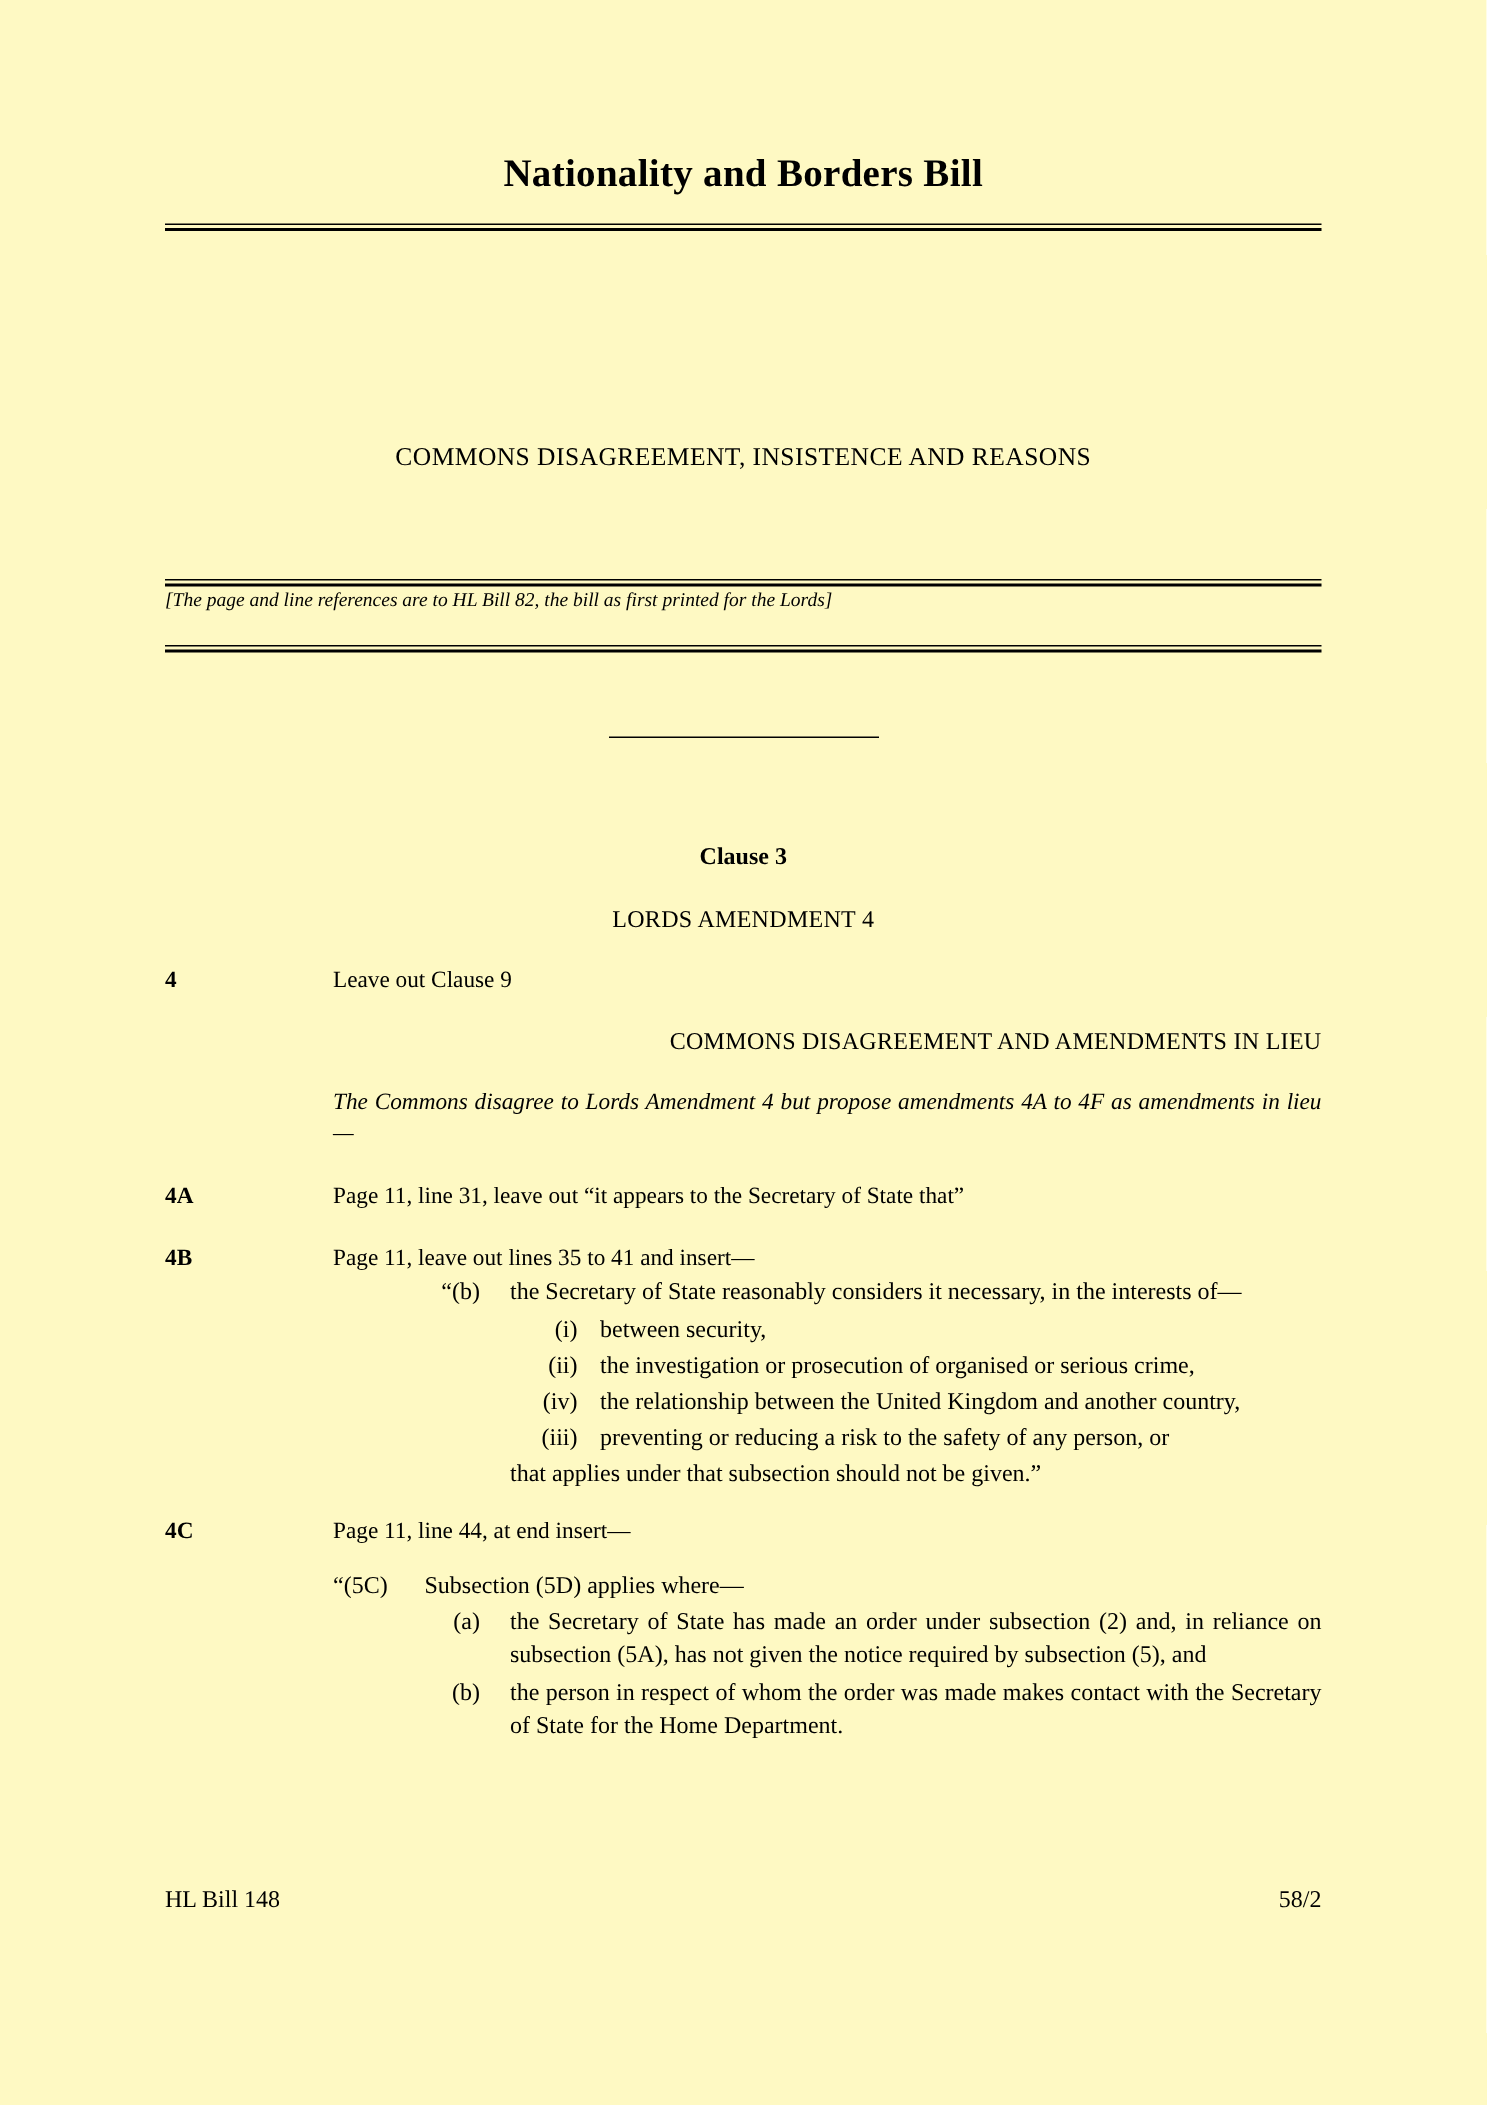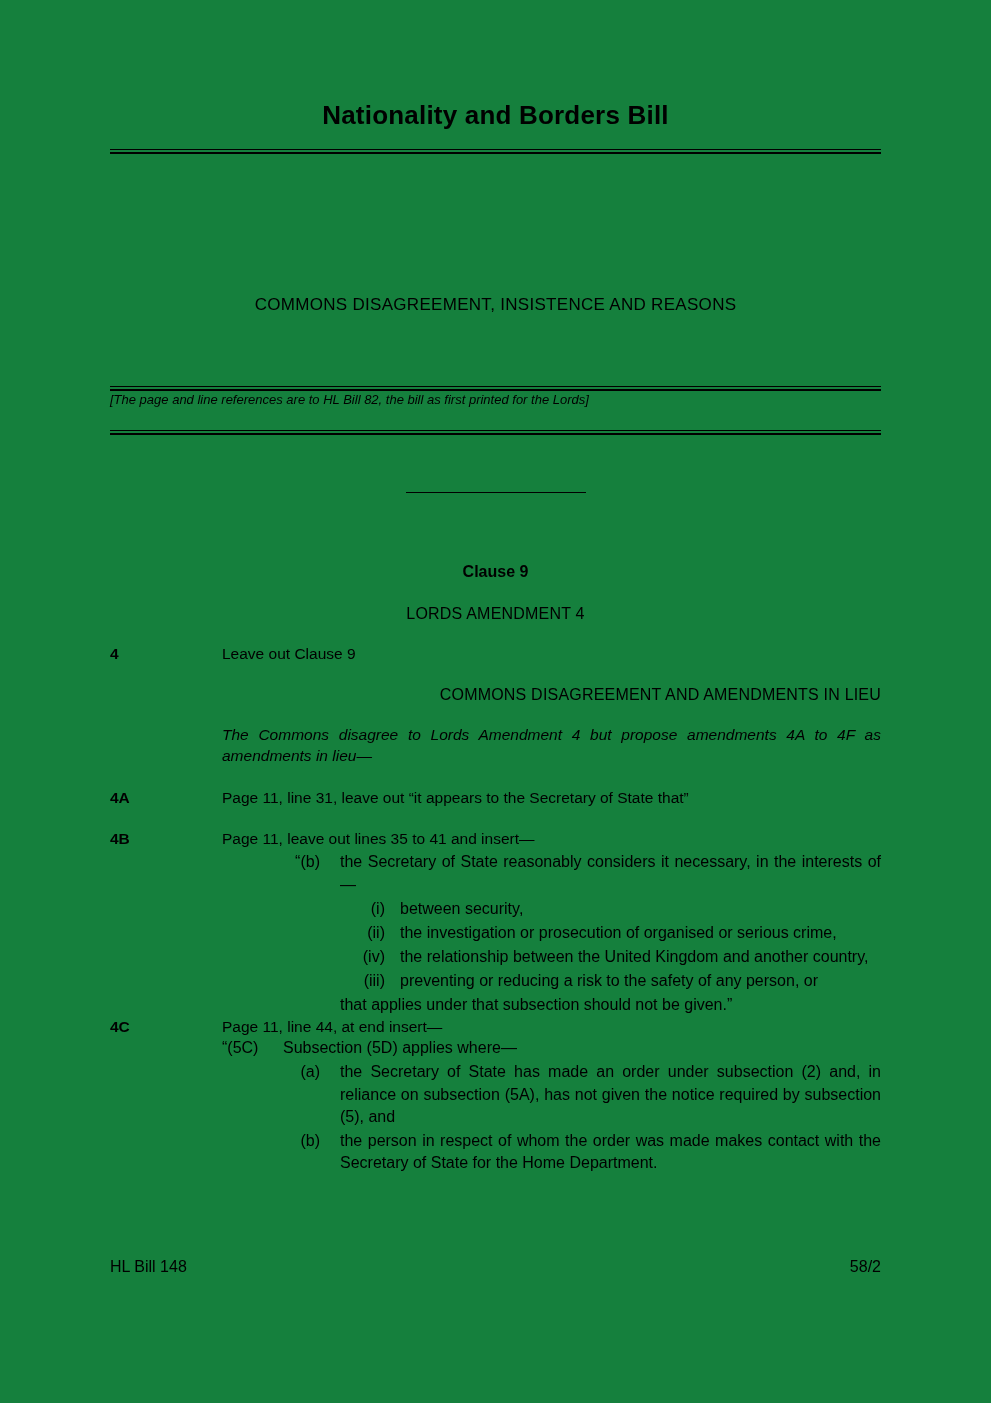--- a/index.html
+++ b/index.html
@@ -6,23 +6,23 @@
     margin: 0;
     padding: 0;
     background: #ffffff;
   }
 
   .page {
     position: relative;
     width: 991px;
     height: 1403px;
     margin: 0 auto;
-    background: #15803d;
+    background: #fef9c3;
     color: #000000;
-    font-family: Liberation Sans, sans-serif;
+    font-family: Liberation Serif, serif;
     overflow: hidden;
   }
 
   
   .content {
     position: absolute;
     left: 110px;
     top: 0;
     width: 771px;
   }
@@ -184,21 +184,21 @@
     padding-left: 61px;   
     line-height: 1.38;
   }
   .lvl0q > .marker {
     position: absolute;
     left: 0;
     top: 0;
     white-space: nowrap;
   }
   .sp-sm { margin-top: 2px; }
-  .sp-md { margin-top: 0; }
+  .sp-md { margin-top: 16px; }
 
   
   .footer {
     position: absolute;
     left: 110px;
     width: 771px;
     top: 1258px;
     font-size: 16px;
     display: flex;
     justify-content: space-between;
@@ -233,21 +233,21 @@
         <div class="thin"></div>
         <div class="gap"></div>
         <div class="thick"></div>
       </div>
     </div>
 
     <div class="short-rule-wrap">
       <span class="short-rule"></span>
     </div>
 
-    <div class="clause-heading">Clause 9</div>
+    <div class="clause-heading">Clause 3</div>
 
     <div class="amendment-heading">LORDS AMENDMENT 4</div>
 
     <div class="amd-row">
       <span class="amd-num">4</span>
       <div class="amd-body">Leave out Clause 9</div>
     </div>
 
     <div class="inlieu-heading">COMMONS DISAGREEMENT AND AMENDMENTS IN LIEU</div>
 

